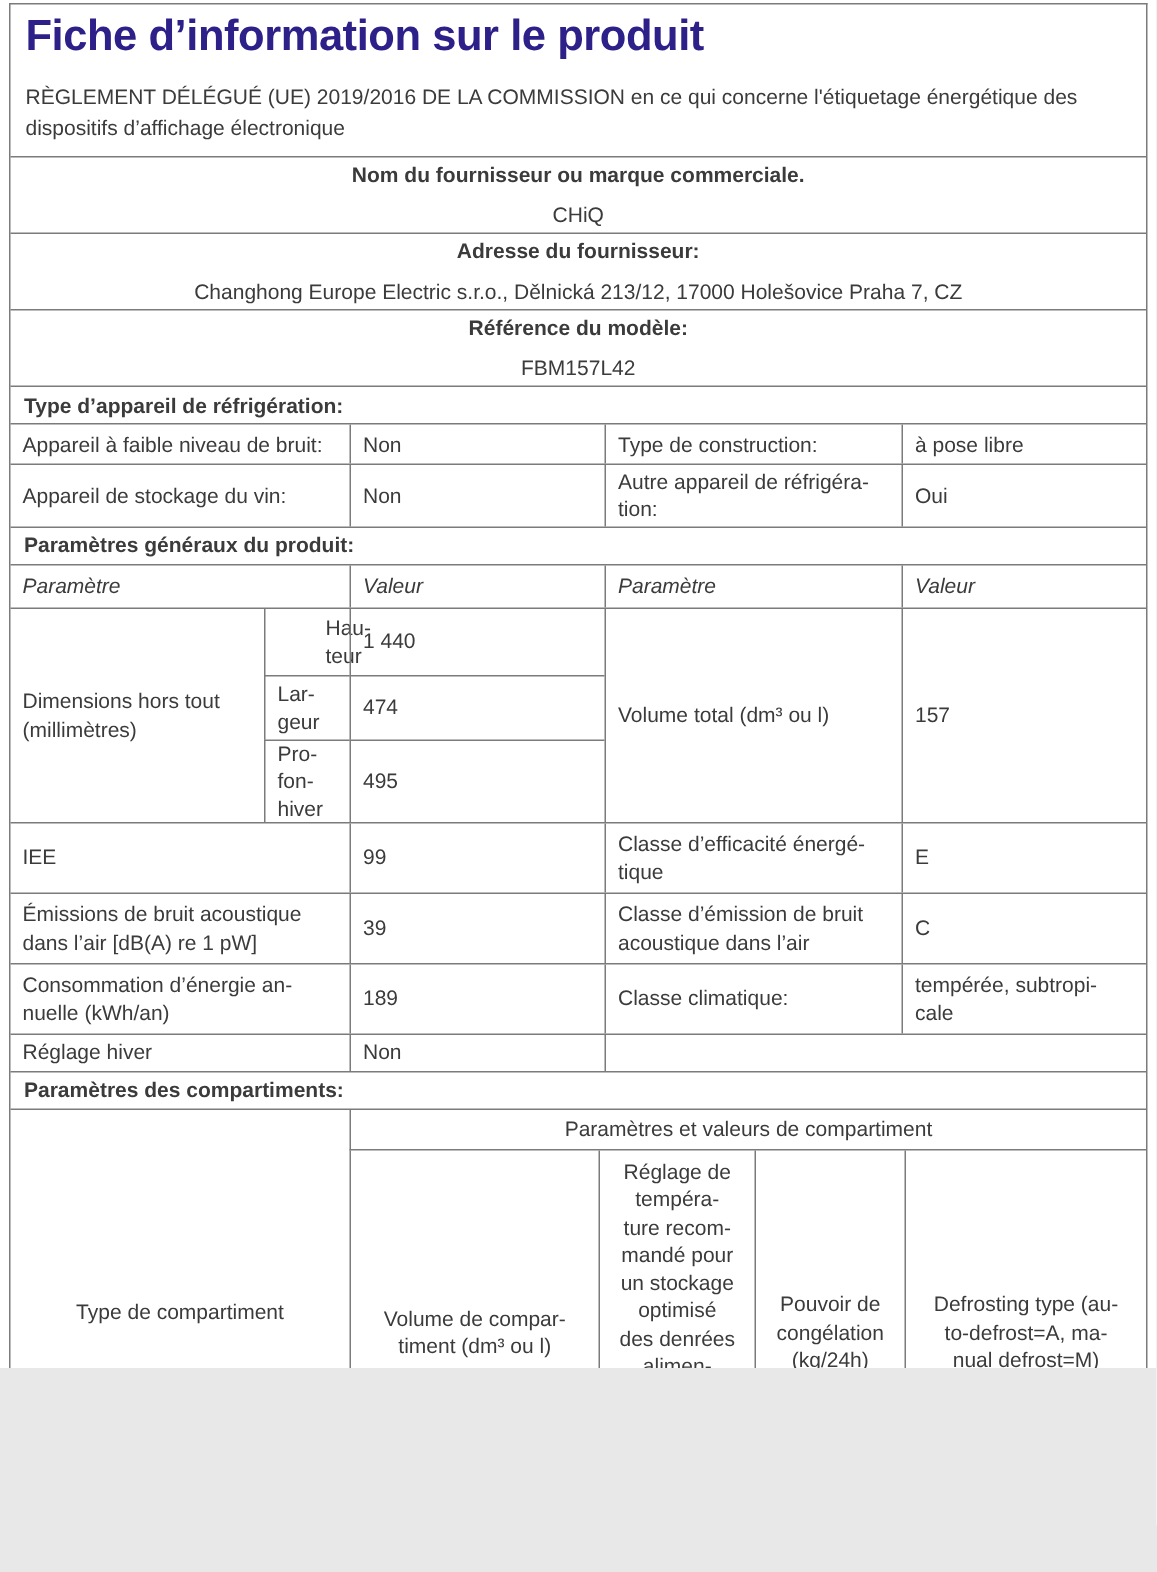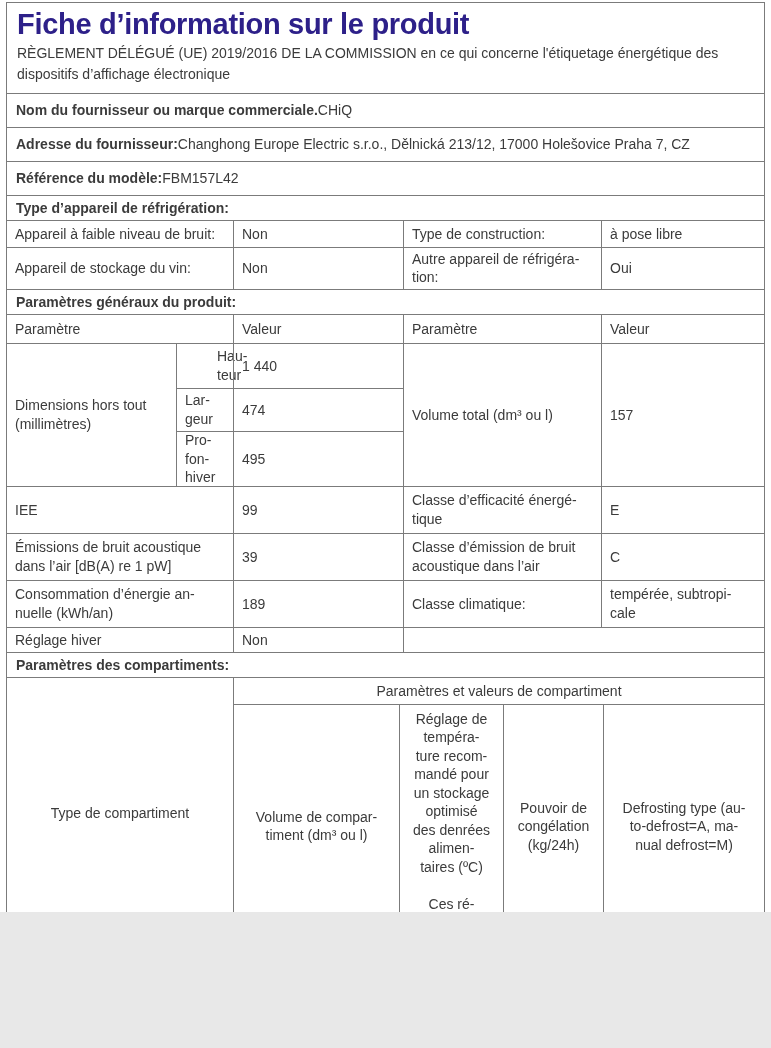--- a/index.html
+++ b/index.html
@@ -12,34 +12,34 @@
   }
   .doc {
     position: absolute; left: 6px; top: 2px; width: 759px;
     border: 1px solid var(--border, #7b7b7b); border-bottom: none; background: #fff;
   }
   .row { border-top: 1px solid var(--border, #7b7b7b); }
   .doc > :first-child { border-top: none; }
 
   .titleblock { padding: 5px 10px 9px; }
   .title { font-size: 29px; font-weight: 700; color: var(--title, #2d2089); letter-spacing: -0.3px; line-height: 1.15; }
-  .reg { margin-top: 2px; white-space: pre-line; line-height: 1.45; padding-right: 10px; }
+  .reg { margin-top: 13px; white-space: pre-line; line-height: 1.45; padding-right: 10px; }
 
-  .kv { display: flex; align-items: center; min-height: 34px; padding: 2px 9px; gap: 0; }
+  .kv { display: flex; align-items: center; min-height: 34px; padding: 2px 9px; gap: 9px; flex-direction: column; }
   .kv .lbl { font-weight: 700; white-space: nowrap; }
 
   .section { display: flex; align-items: center; min-height: 25px; padding: 2px 9px; font-weight: 700; }
 
   .grid4 { display: grid; grid-template-columns: 226px 170px 198px 1fr; }
   .grid3 { display: grid; grid-template-columns: 226px 170px 1fr; }
   .cell { padding: 2px 8px; display: flex; align-items: center; white-space: pre-line; }
   .grid4 > .cell + .cell, .grid3 > .cell + .cell { border-left: 1px solid var(--border, #7b7b7b); }
   .rh26 > .cell { min-height: 26px; }
   .rh40 > .cell { min-height: 40px; }
-  .rh28 > .cell { min-height: 28px; }
+  .rh28 > .cell { min-height: 28px; font-style: italic; }
   .rh46 > .cell { min-height: 46px; }
   .rh80 > .cell { min-height: 80px; }
   .rh24 > .cell { min-height: 24px; }
 
   .dimgrid { display: grid; grid-template-columns: 169px 57px 170px 198px 1fr; grid-template-rows: 44px 43px 55px; }
   .dimgrid > .cell { border-left: 1px solid var(--border, #7b7b7b); }
   .c-dim-label { grid-area: 1/1/4/2; border-left: none !important; }
   .d-sub1 { grid-area: 1/2/2/3; padding-left: 40px; } .d-val1 { grid-area: 1/3/2/4; }
   .d-sub2 { grid-area: 2/2/3/3; } .d-val2 { grid-area: 2/3/3/4; }
   .d-sub3 { grid-area: 3/2/4/3; } .d-val3 { grid-area: 3/3/4/4; }

